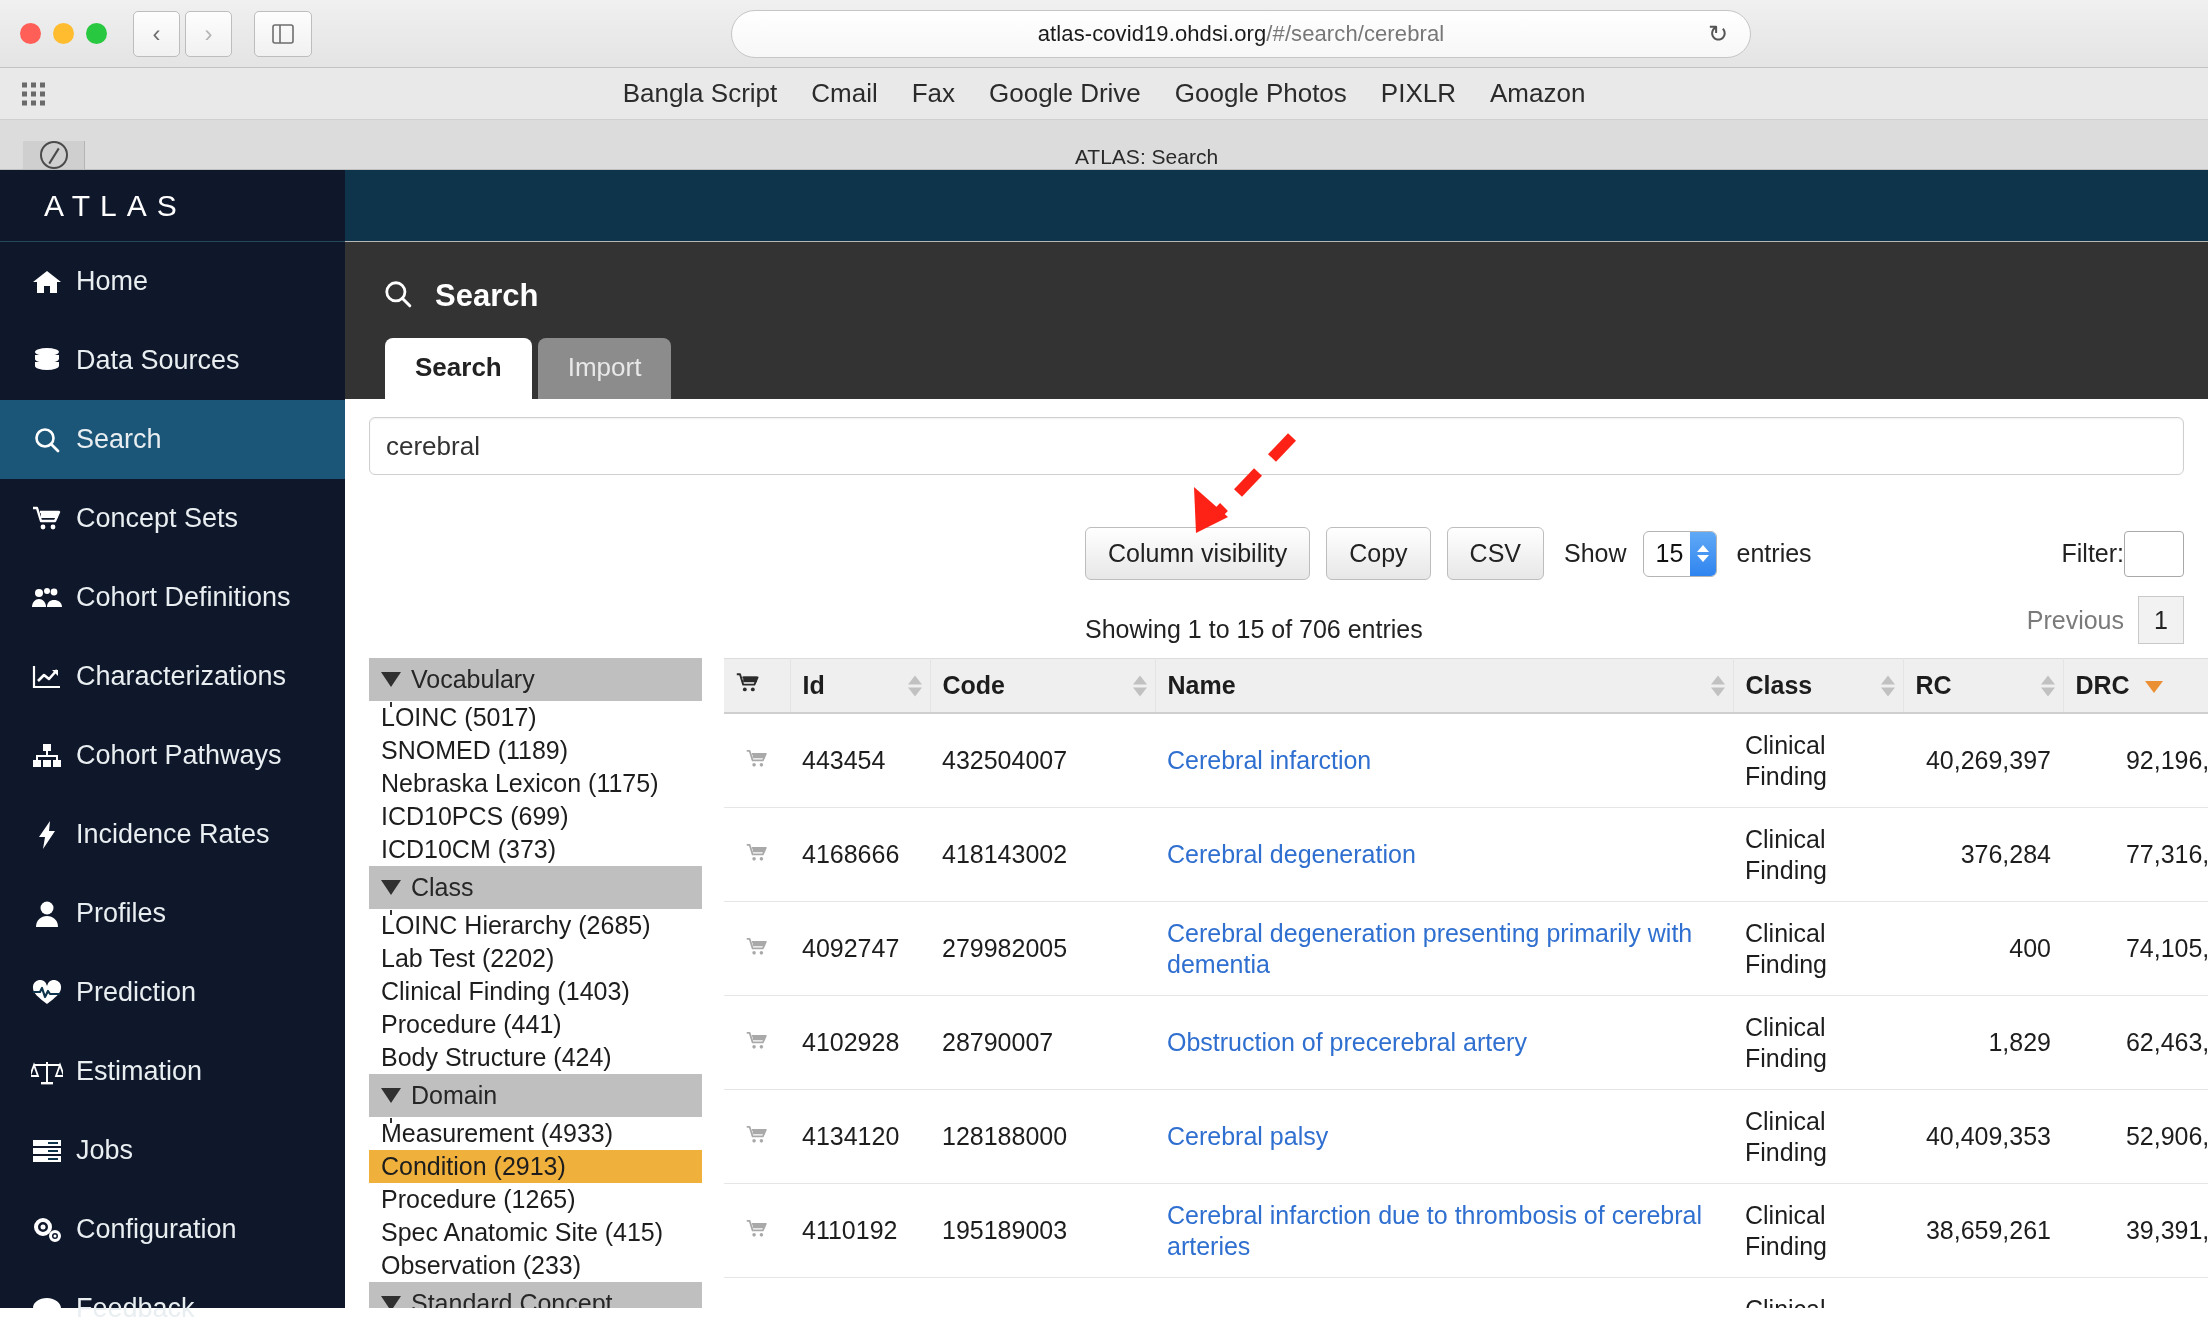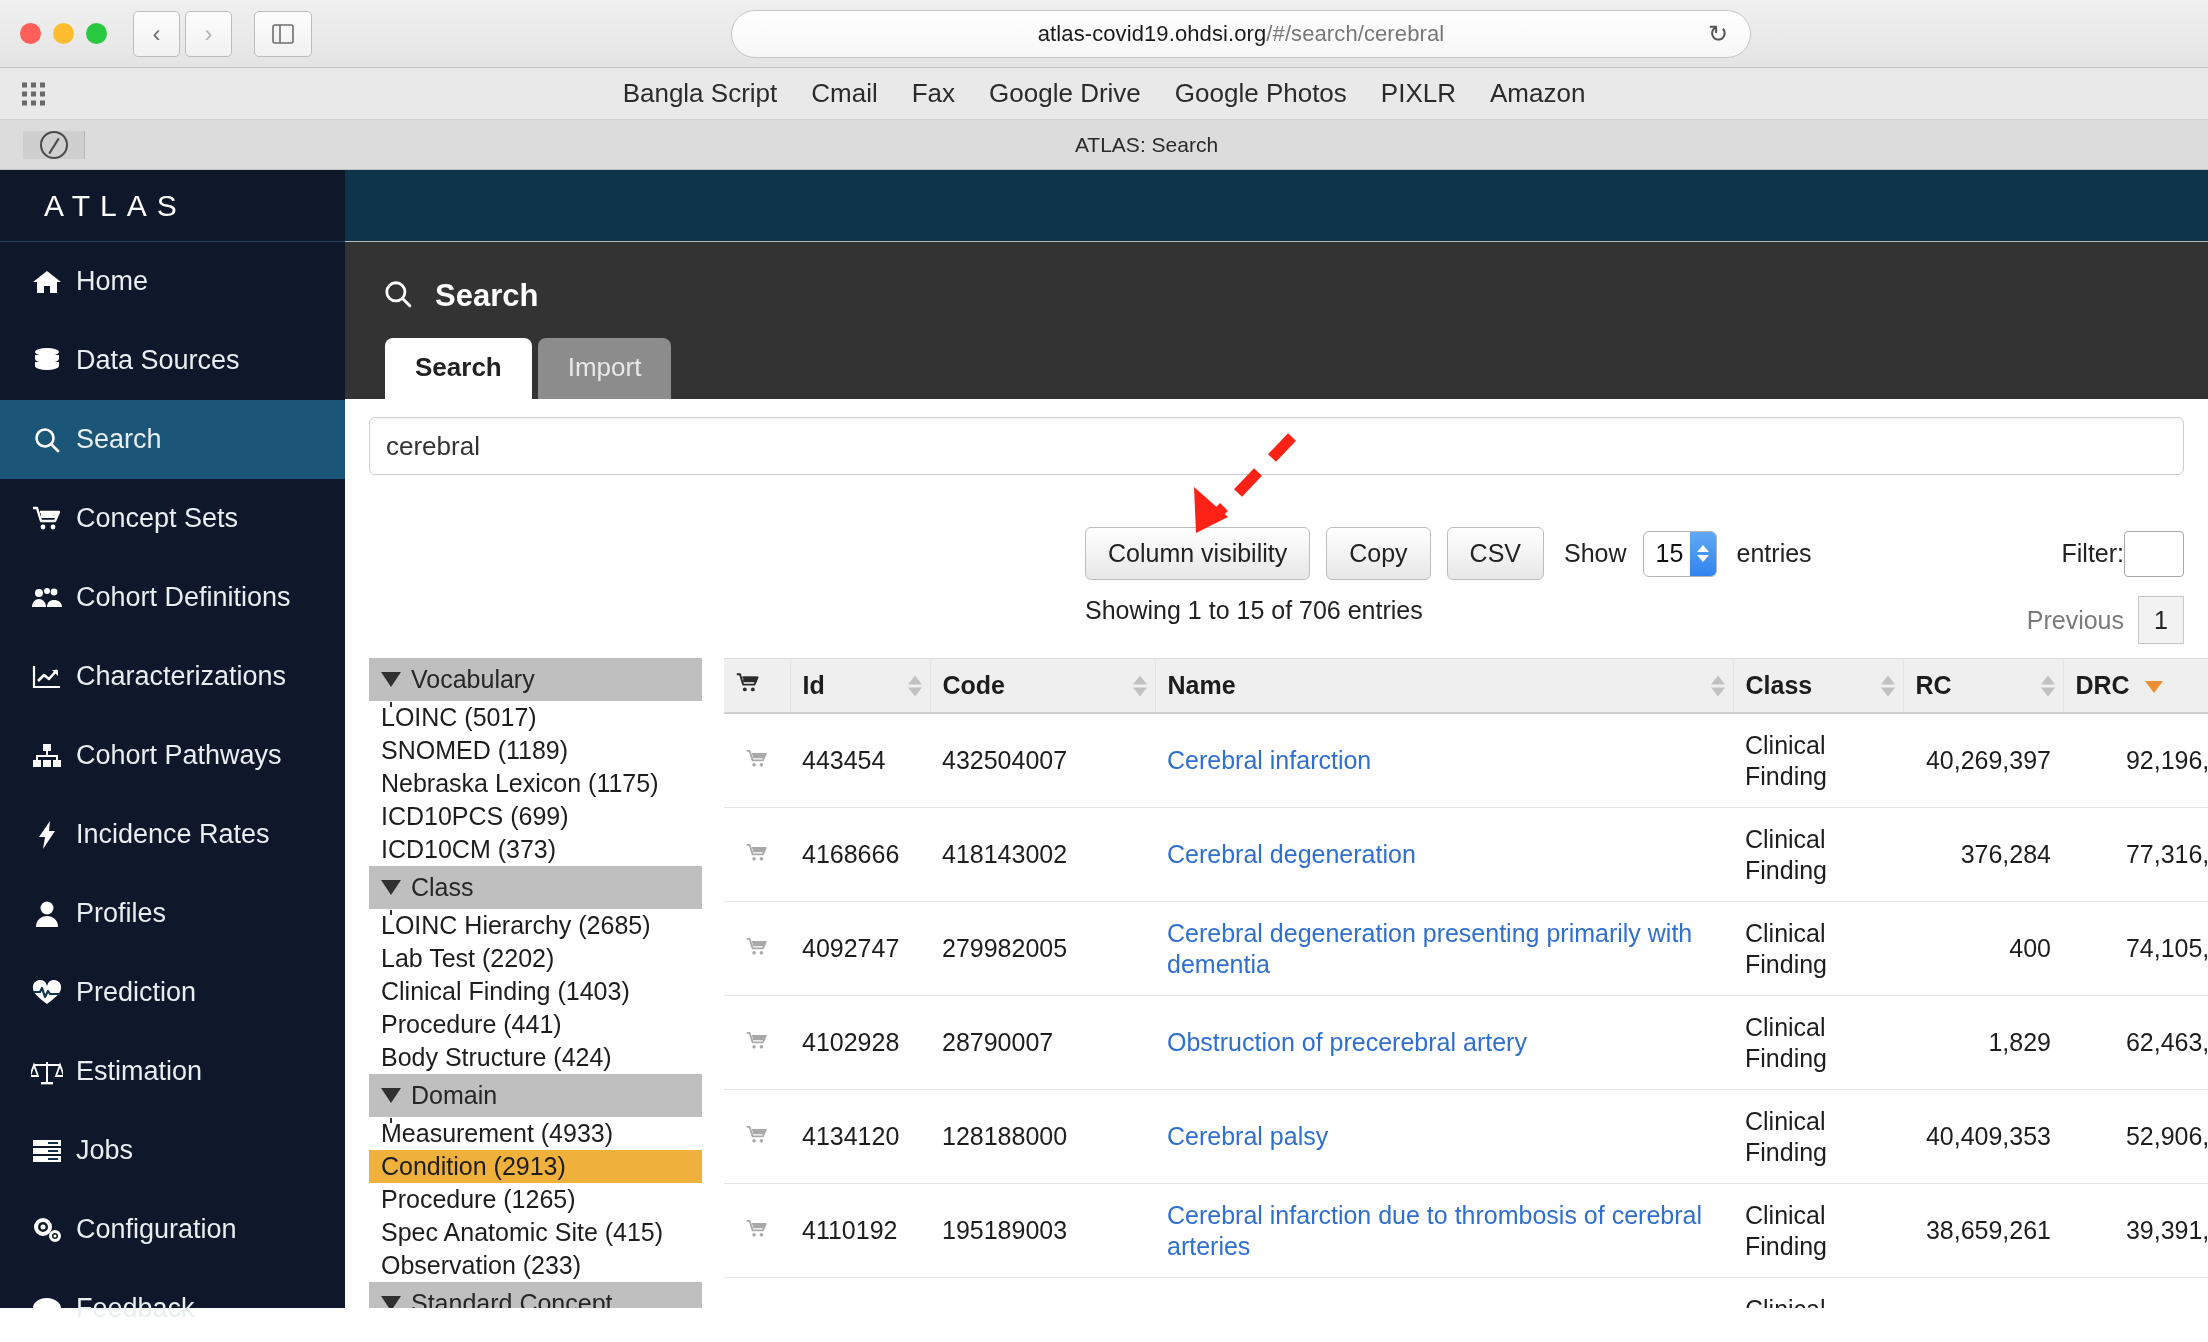--- a/index.html
+++ b/index.html
@@ -71,21 +71,21 @@
   .grid-icon i { background: #6a6a6a; display: block; width: 5px; height: 5px; }
   .bm-list {
     width: 100%; display: flex; justify-content: center; gap: 34px;
   }
   .bm { font-size: 26px; color: #2b2b2b; }
 
   .tabstrip {
     height: 50px;
     background: #dcdcdc;
     border-bottom: 1px solid #bfbfbf;
-    display: flex; align-items: center; position: relative; padding-left: 23px;
+    display: flex; align-items: flex-end; position: relative; padding-left: 23px;
   }
   .tab-compass {
     width: 62px; background: #cfcfcf;
     border-right: 1px solid #b4b4b4;
     display: flex; align-items: center; justify-content: center;
   }
   .compass {
     width: 28px; height: 28px; border: 2px solid #4a4a4a; border-radius: 50%;
     position: relative;
   }
@@ -192,21 +192,21 @@
     margin-left: auto; display: flex; align-items: center; gap: 0;
   }
   .filter-lab { font-size: 25px; color: #222; }
   .filter-input {
     width: 60px; height: 46px; border: 1px solid #a9a9a9; border-radius: 4px;
     background: #fff;
   }
 
   .info-row {
     padding: 0 24px; margin-top: 16px;
-    display: flex; align-items: flex-start; gap: 40px;
+    display: flex; align-items: flex-end; gap: 40px;
   }
   .showing { font-size: 25px; color: #222; margin-left: 716px; }
   .pager { margin-left: auto; display: flex; align-items: center; gap: 0; }
   .pg-prev { font-size: 25px; color: #7a7a7a; padding-right: 14px; }
   .pg-num {
     font-size: 25px; color: #222; width: 46px; height: 48px;
     border: 1px solid #c9c9c9; background: #f2f2f2;
     display: flex; align-items: center; justify-content: center;
   }
 

